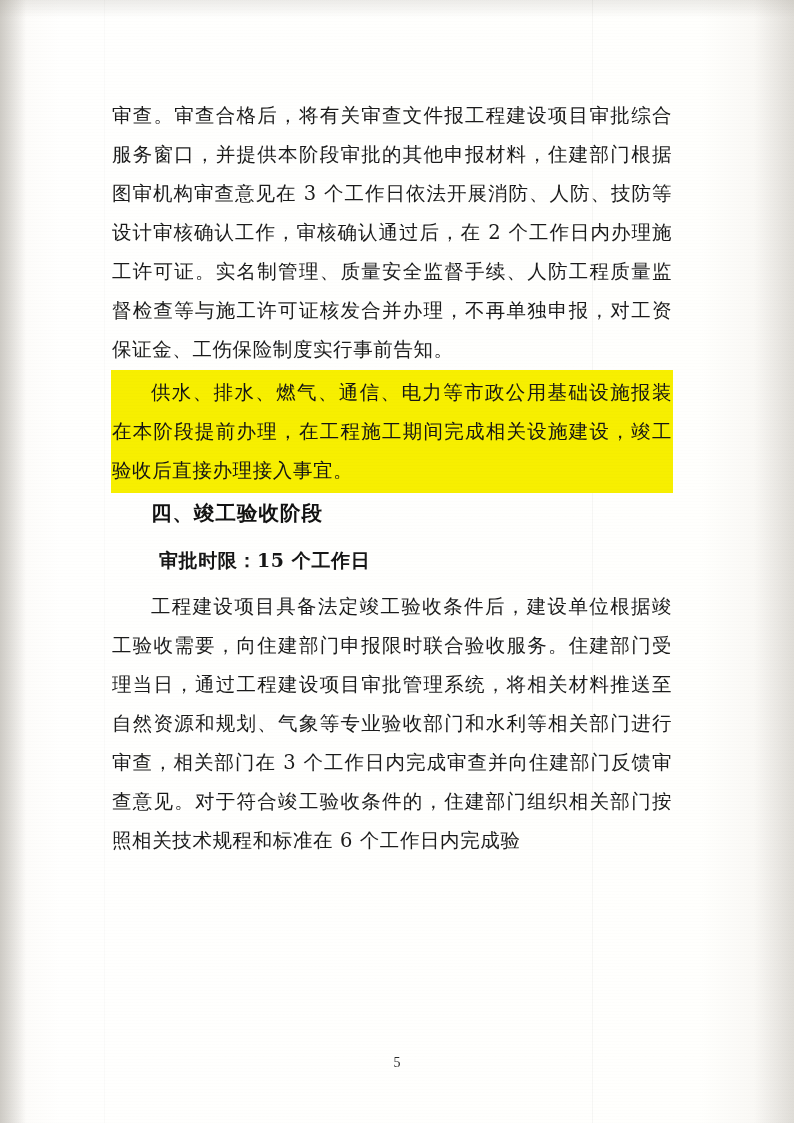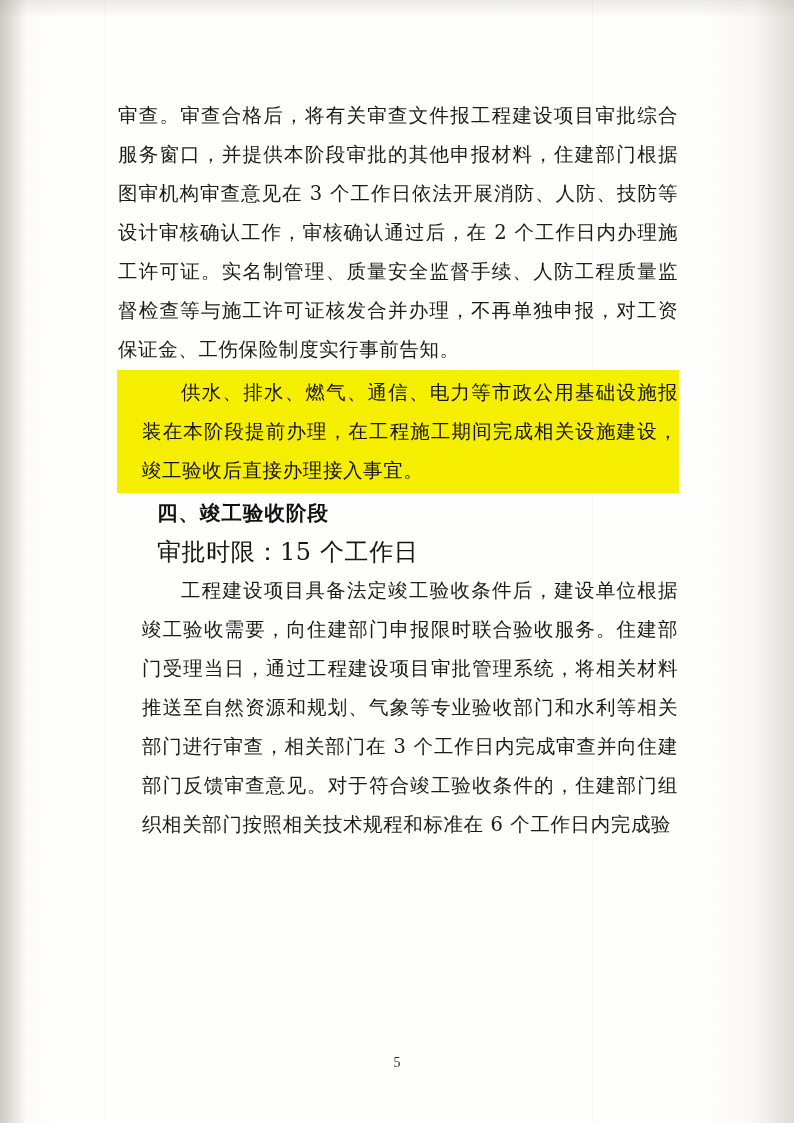--- a/index.html
+++ b/index.html
@@ -30,39 +30,38 @@
     position: absolute;
     top: 0;
     bottom: 0;
     width: 1px;
     background: rgba(0,0,0,0.035);
     pointer-events: none;
   }
 
   .text-column {
     position: absolute;
-    left: 118px;
+    left: 112px;
     top: 96px;
     width: 560px;
   }
 
   p.para {
     margin: 0;
     font-size: 19.5px;
     line-height: 39px;
     color: #1b1b1b;
     letter-spacing: 0.6px;
     text-align: justify;
     text-justify: inter-ideograph;
     font-family: "DejaVu Serif", "Liberation Serif", serif;
     text-indent: 0;
   }
   p.indent {
     text-indent: 39px;
-    padding-left: 24px;
   }
 
   .hl-block {
     position: relative;
     background: #f7ef00;
     padding: 2px 0 2px 0;
     margin-top: 2px;
     margin-bottom: 2px;
     box-shadow: 0 0 0 1px #f7ef00;
   }
@@ -74,24 +73,24 @@
     margin: 0 0 0 0;
     font-size: 20.5px;
     line-height: 39px;
     font-weight: bold;
     color: #121212;
     letter-spacing: 1px;
     text-indent: 39px;
   }
 
   p.subheading {
-    margin: 0;
-    font-size: 24px;
+    margin: 8px;
+    font-size: 19px;
     line-height: 38px;
-    font-weight: normal;
+    font-weight: bold;
     color: #161616;
     letter-spacing: 0.6px;
     text-indent: 39px;
   }
 
   .page-number {
     position: absolute;
     left: 0;
     right: 0;
     top: 1055px;

